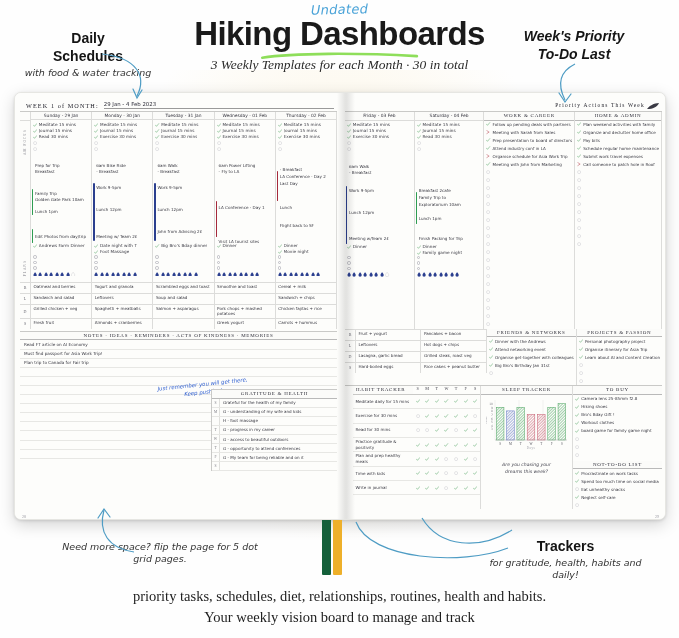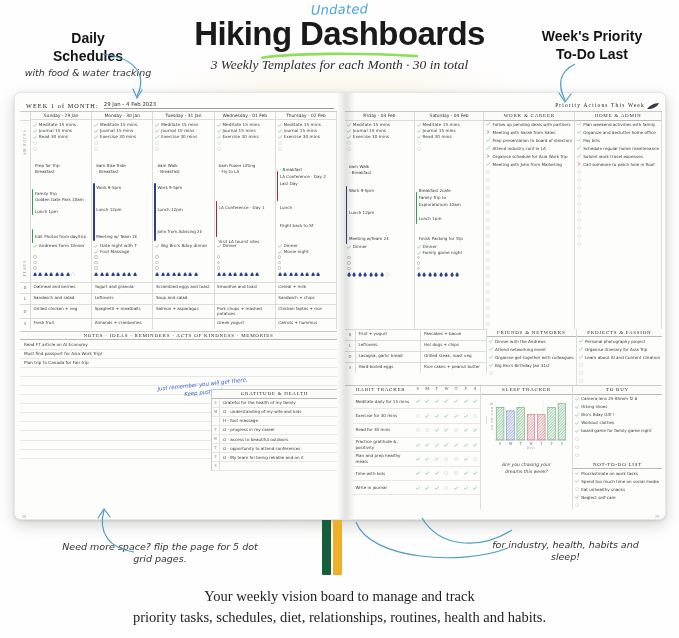--- a/index.html
+++ b/index.html
@@ -41,21 +41,21 @@
     font-size:13.5px; color:#2b2b2b;
   }
 
   
   .callout { position:absolute; z-index:6; }
   .co-t1 { font-family:"Liberation Sans",sans-serif; font-weight:bold; font-size:14px;
            color:#141414; text-align:center; line-height:1.28; }
   .co-t2 { font-family:"DejaVu Sans",sans-serif; font-size:9.5px; color:#333;
            text-align:center; line-height:1.3; margin-top:1px; font-style:italic;}
   .co-left  { left:18px;  top:30px;  width:140px; }
-  .co-right { left:522px; top:28px;  width:140px; }
+  .co-right { left:504px; top:28px;  width:140px;font-style:italic; }
   .co-notes { left:60px;  top:540px; width:200px; }
   .co-track { left:478px; top:538px; width:175px; }
 
   svg.arrow { position:absolute; overflow:visible; z-index:6; }
 
   
   .book {
     position:absolute; left:14px; top:92px; width:652px; height:428px;
     background:#fdfdfb; border-radius:7px;
     box-shadow: 0 5px 16px rgba(0,0,0,.17), 0 1px 3px rgba(0,0,0,.12);
@@ -201,21 +201,22 @@
 
   <div class="callout co-notes">
     <div class="co-t2">Need more space? flip the page for 5 dot grid pages.</div>
   </div>
   <svg class="arrow" style="left:56px;top:508px" width="90" height="48">
     <path d="M78 44 C52 40, 42 24, 48 2" stroke="#4e9cc4" stroke-width="1.2" fill="none"></path>
     <path d="M42 10 L48 1 L54 9" stroke="#4e9cc4" stroke-width="1.2" fill="none" stroke-linecap="round"></path>
   </svg>
 
   <div class="callout co-track">
-    <div class="co-t2">for industry, health, habits and sleep!</div>
+    <div class="co-t1">Trackers</div>
+    <div class="co-t2">for gratitude, health, habits and daily!</div>
   </div>
   <svg class="arrow" style="left:352px;top:520px" width="160" height="48">
     <path d="M4 2 C18 40, 110 46, 156 28" stroke="#4e9cc4" stroke-width="1.2" fill="none"></path>
   </svg>
   <svg class="arrow" style="left:420px;top:516px" width="95" height="48">
     <path d="M2 2 C20 32, 60 34, 92 14" stroke="#4e9cc4" stroke-width="1.2" fill="none"></path>
   </svg>
 
   <div class="book">
 
@@ -1768,16 +1769,16 @@
       <div class="pgno" style="right:8px">29</div>
     </div>
   </div>
 
   <div class="ribbons">
     <div class="rb rb-g"></div>
     <div class="rb rb-y"></div>
   </div>
 
   <div style="position:absolute;left:0;top:586px;width:679px;text-align:center;z-index:6;">
+    <div style="font-family:&quot;Liberation Serif&quot;,serif;font-size:14.5px;color:#1d1d1d;line-height:1.45;">priority tasks, schedules, diet, relationships, routines, health and habits.</div>
     <div style="font-family:&quot;Liberation Serif&quot;,serif;font-size:14.5px;color:#1d1d1d;line-height:1.45;">Your weekly vision board to manage and track</div>
-    <div style="font-family:&quot;Liberation Serif&quot;,serif;font-size:14.5px;color:#1d1d1d;line-height:1.45;">priority tasks, schedules, diet, relationships, routines, health and habits.</div>
   </div>
 </div>
 
 </body></html>

